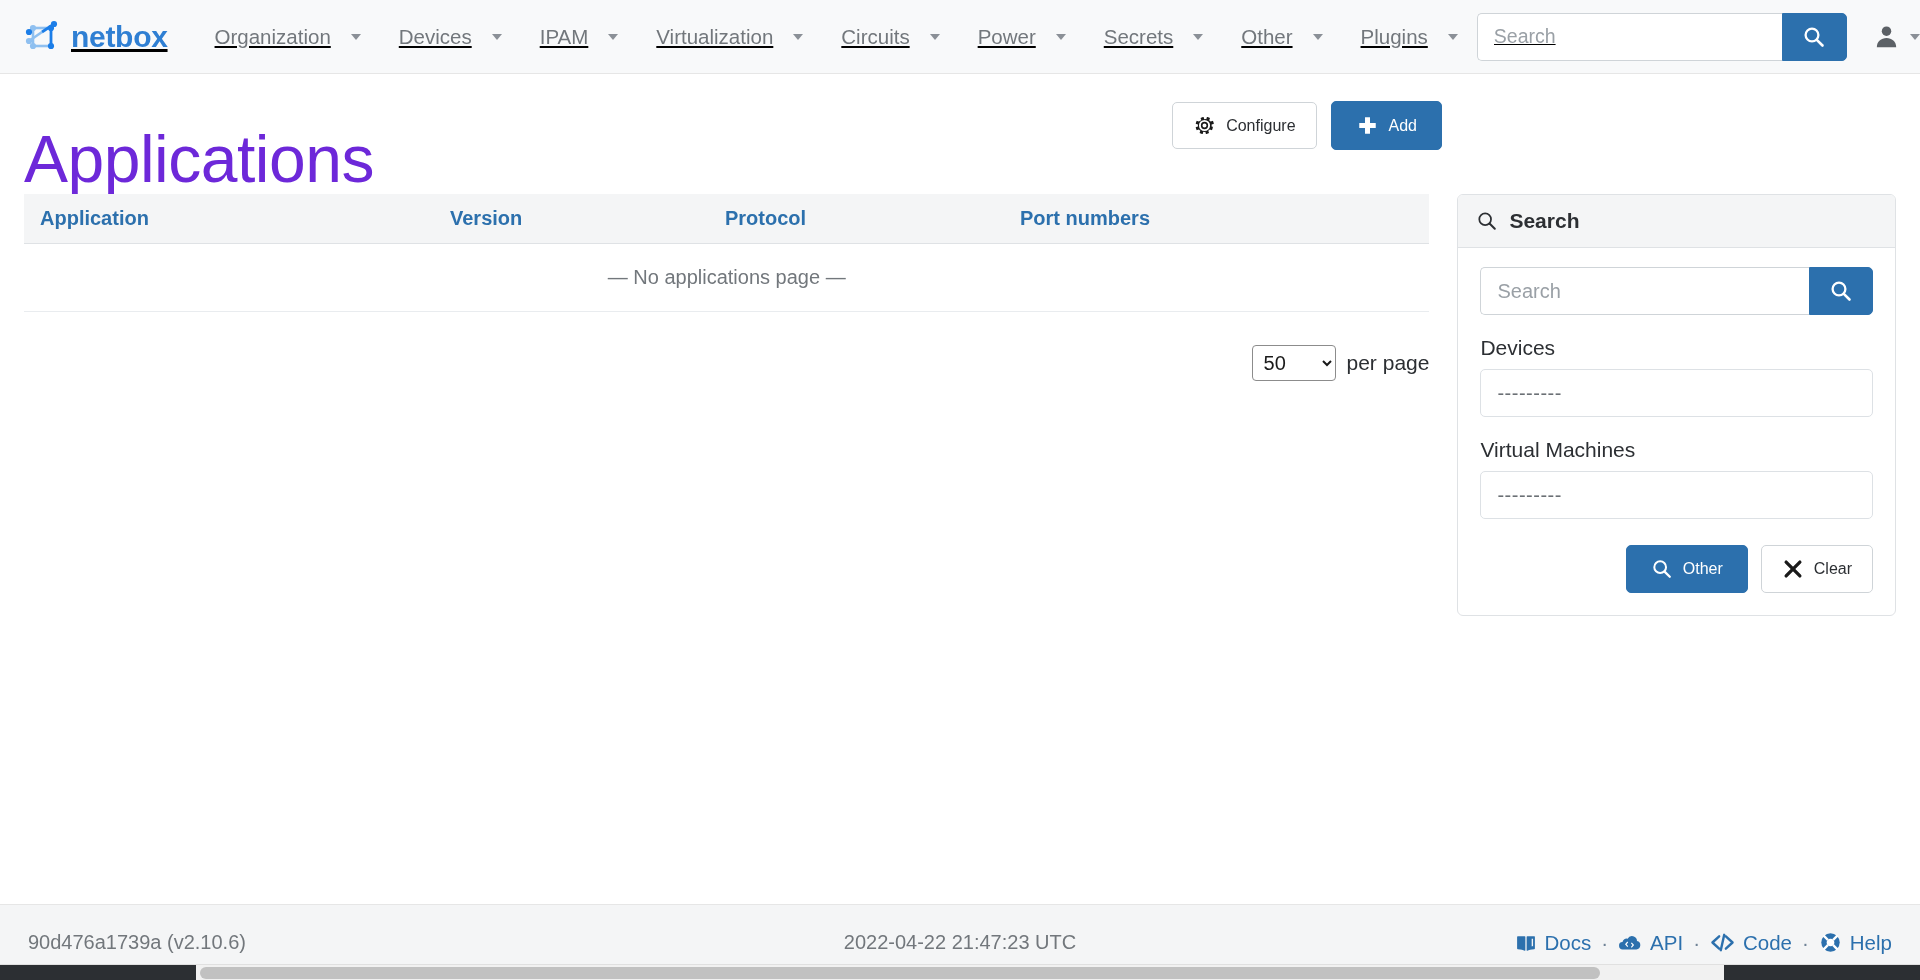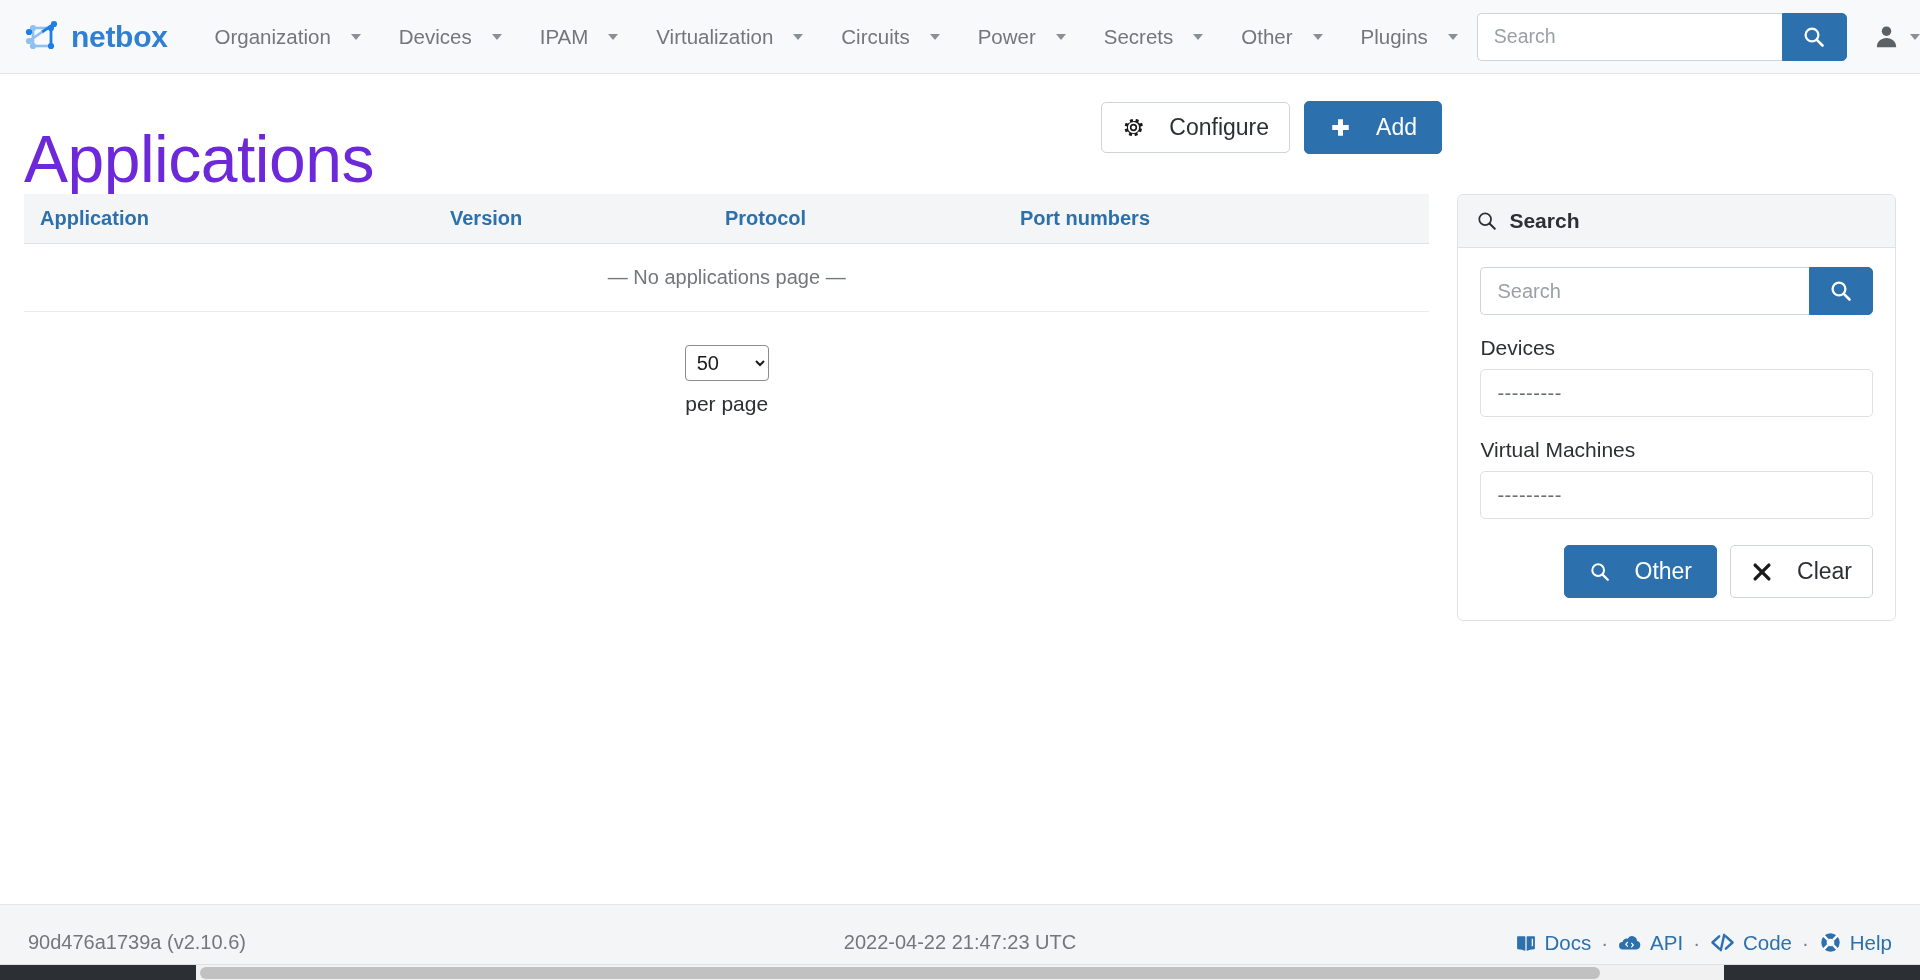--- a/index.html
+++ b/index.html
@@ -13,20 +13,21 @@
   }
 
   
   .navbar {
     position: absolute; top: 0; left: 0;
     width: 1920px; height: 74px;
     background: #f8f9fa;
     border-bottom: 1px solid #e6e6e6;
     display: flex; align-items: center;
     padding: 0 18px 0 24px;
+    text-decoration: underline;
   }
   .brand {
     display: flex; align-items: center;
     gap: 11px; margin-right: 28px;
     text-decoration: none;
   }
   .brand-logo { width: 36px; height: 36px; display: block; }
   .brand-text {
     font-size: 30px; font-weight: bold;
     color: #2f7fd3; letter-spacing: -0.3px;
@@ -88,22 +89,22 @@
     transform: translateY(-100%);
     font-size: 66px; font-weight: 400;
     color: #6d28d9; letter-spacing: -0.5px;
     line-height: 1.05;
   }
   .head-actions {
     position: absolute; right: 478px; top: 27px;
     display: flex; gap: 14px; align-items: center;
   }
   .btn {
-    display: inline-flex; align-items: center; gap: 24px;
-    font-size: 23px; border-radius: 5px;
+    display: inline-flex; align-items: center; gap: 10px;
+    font-size: 16px; border-radius: 5px;
     cursor: pointer; white-space: nowrap;
     font-family: "Liberation Sans", sans-serif;
   }
   .btn-outline {
     background: #fff; color: #2c2f33;
     border: 1px solid #cfd4d8;
     padding: 11px 20px;
   }
   .btn-primary {
     background: #2c70ad; color: #fff;
@@ -134,21 +135,21 @@
   .obj-table a { color: #2c70ad; text-decoration: none; }
   .obj-table td {
     padding: 22px 16px;
     font-size: 20px; color: #72777c;
     border-bottom: 1px solid #e9ecef;
   }
   .empty-cell { text-align: center; }
 
   .paginator {
     display: flex; align-items: center; justify-content: flex-end;
-    gap: 11px; margin-top: 33px; flex-direction: column;
+    gap: 11px; margin-top: 33px;
   }
   .per-page-select {
     height: 36px; width: 84px;
     font-size: 20px; color: #1a1a1a;
     border: 1px solid #8c8c8c;
     border-radius: 4px;
     background: #fff;
     padding: 0 4px 0 7px;
     font-family: "Liberation Sans", sans-serif;
   }

